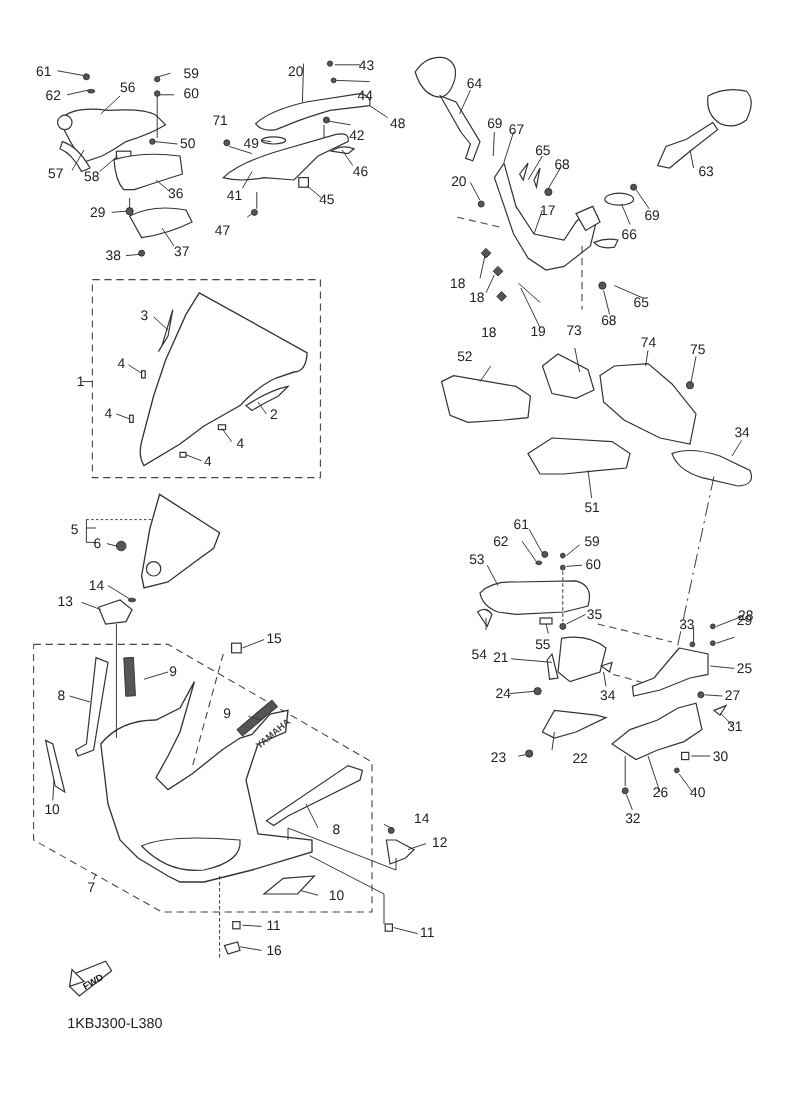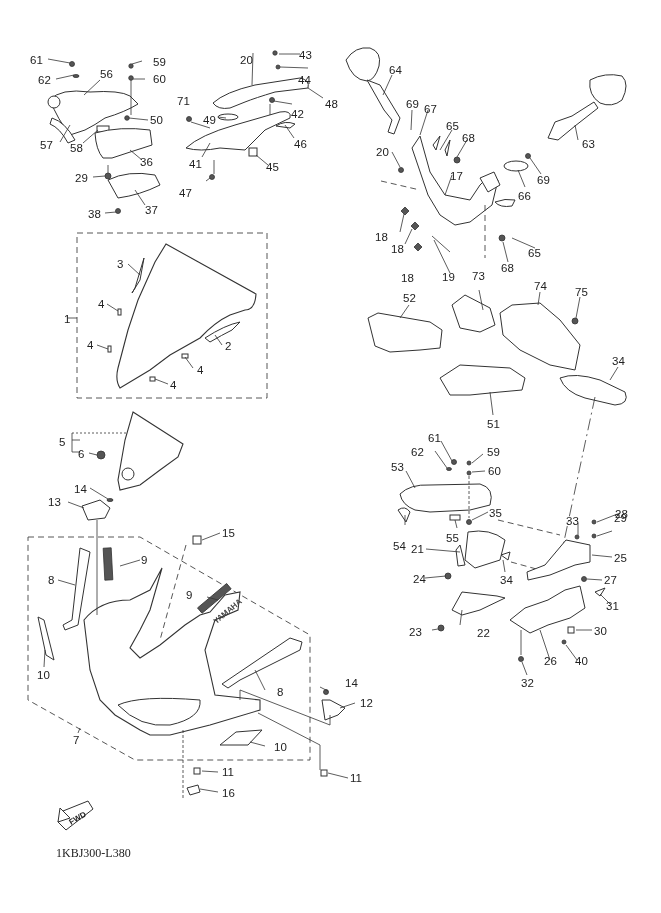--- a/index.html
+++ b/index.html
@@ -2,21 +2,21 @@
 <html><head>
 <meta charset="utf-8">
 <style>
   html, body { margin: 0; padding: 0; background: #ffffff; }
   body { width: 661px; height: 913px; position: relative; overflow: hidden;
          font-family: "Liberation Sans", sans-serif; color: #1a1a1a; }
   #diagram { position: absolute; left: 0; top: 0; width: 661px; height: 913px; }
   .lbl { position: absolute; font-size: 11.5px; line-height: 12px; white-space: nowrap;
          font-family: "Liberation Sans", sans-serif; color: #222; }
   .code { position: absolute; left: 56px; top: 846px; font-size: 12px;
-          font-family: Liberation Serif, serif; color: #222; }
+          font-family: Liberation Sans, sans-serif; color: #222; }
   svg .p { fill: #fff; stroke: #333; stroke-width: 1; }
   svg .pf { fill: #fff; stroke: #333; stroke-width: 1.1; }
   svg .ld { fill: none; stroke: #333; stroke-width: 0.8; }
   svg .dash { fill: none; stroke: #444; stroke-width: 0.9; stroke-dasharray: 6 4; }
   svg .dk { fill: #555; stroke: #333; stroke-width: 0.8; }
 </style>
 </head>
 <body>
 
 <svg id="diagram" viewBox="0 0 661 913" xmlns="http://www.w3.org/2000/svg">
@@ -316,21 +316,21 @@
   <span class="lbl" style="left:225px;top:340px">2</span>
   <span class="lbl" style="left:117px;top:258px">3</span>
   <span class="lbl" style="left:98px;top:298px">4</span>
   <span class="lbl" style="left:87px;top:339px">4</span>
   <span class="lbl" style="left:197px;top:364px">4</span>
   <span class="lbl" style="left:170px;top:379px">4</span>
   <span class="lbl" style="left:59px;top:436px">5</span>
   <span class="lbl" style="left:78px;top:448px">6</span>
   <span class="lbl" style="left:74px;top:483px">14</span>
   <span class="lbl" style="left:48px;top:496px">13</span>
-  <span class="lbl" style="left:403px;top:292px">52</span>
+  <span class="lbl" style="left:381px;top:292px">52</span>
   <span class="lbl" style="left:472px;top:270px">73</span>
   <span class="lbl" style="left:534px;top:280px">74</span>
   <span class="lbl" style="left:575px;top:286px">75</span>
   <span class="lbl" style="left:612px;top:355px">34</span>
   <span class="lbl" style="left:487px;top:418px">51</span>
   <span class="lbl" style="left:428px;top:432px">61</span>
   <span class="lbl" style="left:411px;top:446px">62</span>
   <span class="lbl" style="left:391px;top:461px">53</span>
   <span class="lbl" style="left:487px;top:446px">59</span>
   <span class="lbl" style="left:488px;top:465px">60</span>

